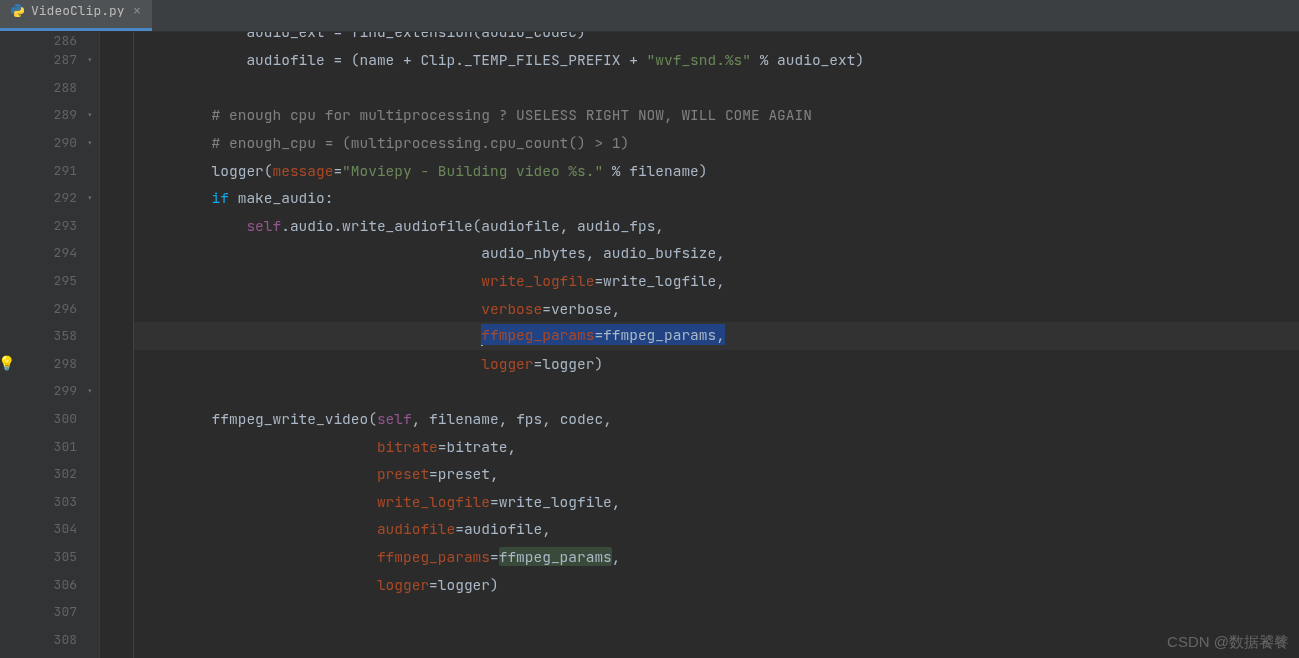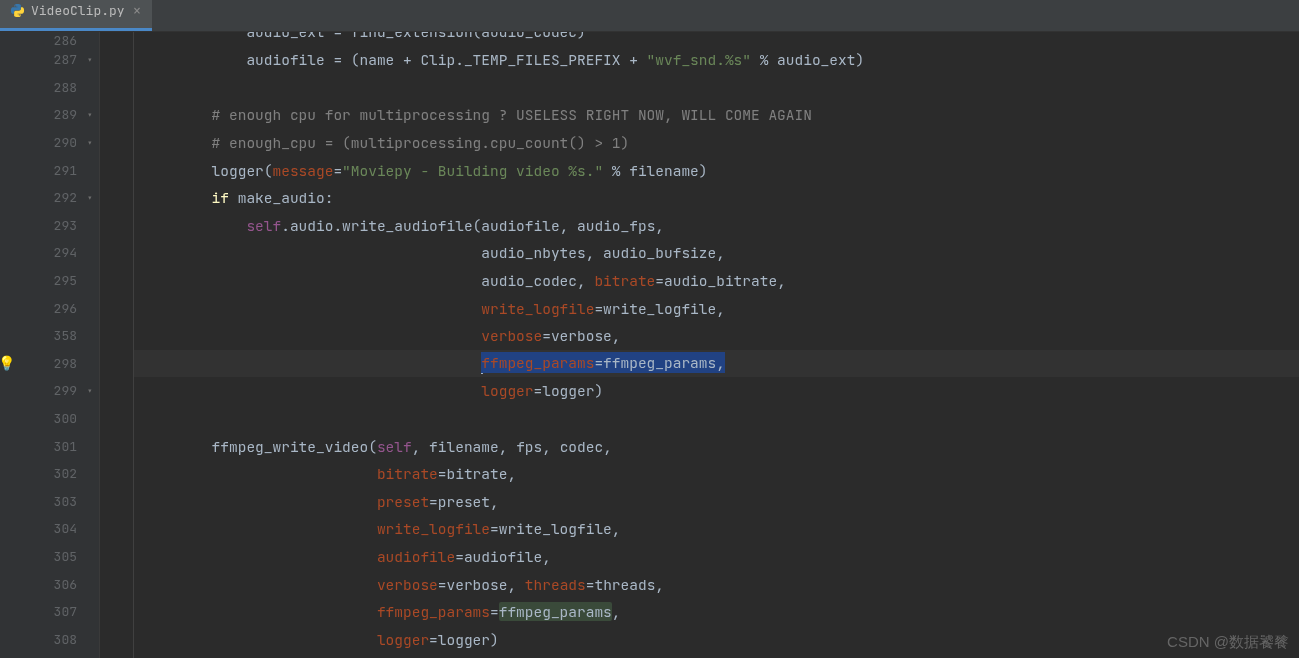--- a/index.html
+++ b/index.html
@@ -94,21 +94,21 @@
   }
   .code-line {
     height: 27.6px;
     display: flex;
     align-items: center;
     white-space: pre;
     padding-left: 8px;
   }
   .code-line.topclip { height:14px; align-items:flex-start; overflow:hidden;}
   .code-line.topclip .ln-inner{ transform:translateY(-10px);}
-  .c-kw     { color: #fef9c3; text-align: right; }
+  .c-kw     { color: #0ea5e9; text-align: right; }
   .c-self   { color: #94558d; }
   .c-str    { color: #6a8759; }
   .c-cmt    { color: #808080; }
   .c-param  { color: #aa4926; }
   .c-ident  { color: #a9b7c6; }
   .c-punct  { color: #a9b7c6; }
   .sel {
      background:#214283;
      padding:1px 0;
   }
@@ -180,30 +180,28 @@
   <div class="code-area" id="code">
       <div class="code-line topclip"><span class="ln-inner"><span class="c-ident">            audio_ext = find_extension(audio_codec)</span></span></div>
       <div class="code-line"><span class="ln-inner"><span class="c-ident">            audiofile = (name + Clip._TEMP_FILES_PREFIX + </span><span class="c-str">"wvf_snd.%s"</span><span class="c-ident"> % audio_ext)</span></span></div>
       <div class="code-line"><span class="ln-inner"><span class="c-ident"></span></span></div>
       <div class="code-line"><span class="ln-inner"><span class="c-ident">        </span><span class="c-cmt"># enough cpu for multiprocessing ? USELESS RIGHT NOW, WILL COME AGAIN</span></span></div>
       <div class="code-line"><span class="ln-inner"><span class="c-ident">        </span><span class="c-cmt"># enough_cpu = (multiprocessing.cpu_count() &gt; 1)</span></span></div>
       <div class="code-line"><span class="ln-inner"><span class="c-ident">        logger(</span><span class="c-param">message</span><span class="c-ident">=</span><span class="c-str">"Moviepy - Building video %s."</span><span class="c-ident"> % filename)</span></span></div>
       <div class="code-line"><span class="ln-inner"><span class="c-ident">        </span><span class="c-kw">if</span><span class="c-ident"> make_audio:</span></span></div>
       <div class="code-line"><span class="ln-inner"><span class="c-ident">            </span><span class="c-self">self</span><span class="c-ident">.audio.write_audiofile(audiofile</span><span class="c-punct">,</span><span class="c-ident"> audio_fps</span><span class="c-punct">,</span></span></div>
       <div class="code-line"><span class="ln-inner"><span class="c-ident">                                       audio_nbytes</span><span class="c-punct">,</span><span class="c-ident"> audio_bufsize</span><span class="c-punct">,</span></span></div>
-      <div class="code-line"><span class="ln-inner"><span class="c-ident">                                       audio_codec</span><span class="c-punct">,</span><span class="c-ident"> </span><span class="c-param">bitrate</span><span class="c-ident">=audio_bitrate</span><span class="c-punct">,</span></span></div>
       <div class="code-line"><span class="ln-inner"><span class="c-ident">                                       </span><span class="c-param">write_logfile</span><span class="c-ident">=write_logfile</span><span class="c-punct">,</span></span></div>
       <div class="code-line"><span class="ln-inner"><span class="c-ident">                                       </span><span class="c-param">verbose</span><span class="c-ident">=verbose</span><span class="c-punct">,</span></span></div>
       <div class="code-line" style="background: rgb(50, 50, 50);"><span class="ln-inner"><span class="c-ident">                                       </span><span class="caret"></span><span class="sel"><span class="c-param">ffmpeg_params</span></span><span class="sel"><span class="c-ident">=ffmpeg_params</span></span><span class="sel"><span class="c-punct">,</span></span></span></div>
       <div class="code-line"><span class="ln-inner"><span class="c-ident">                                       </span><span class="c-param">logger</span><span class="c-ident">=logger)</span></span></div>
       <div class="code-line"><span class="ln-inner"><span class="c-ident"></span></span></div>
       <div class="code-line"><span class="ln-inner"><span class="c-ident">        ffmpeg_write_video(</span><span class="c-self">self</span><span class="c-punct">,</span><span class="c-ident"> filename</span><span class="c-punct">,</span><span class="c-ident"> fps</span><span class="c-punct">,</span><span class="c-ident"> codec</span><span class="c-punct">,</span></span></div>
       <div class="code-line"><span class="ln-inner"><span class="c-ident">                           </span><span class="c-param">bitrate</span><span class="c-ident">=bitrate</span><span class="c-punct">,</span></span></div>
       <div class="code-line"><span class="ln-inner"><span class="c-ident">                           </span><span class="c-param">preset</span><span class="c-ident">=preset</span><span class="c-punct">,</span></span></div>
       <div class="code-line"><span class="ln-inner"><span class="c-ident">                           </span><span class="c-param">write_logfile</span><span class="c-ident">=write_logfile</span><span class="c-punct">,</span></span></div>
       <div class="code-line"><span class="ln-inner"><span class="c-ident">                           </span><span class="c-param">audiofile</span><span class="c-ident">=audiofile</span><span class="c-punct">,</span></span></div>
-      <div class="code-line"><span class="ln-inner"><span class="c-ident">                           </span><span class="c-param">verbose</span><span class="c-ident">=verbose</span><span class="c-punct">,</span><span class="c-ident"> </span><span class="c-param">threads</span><span class="c-ident">=threads</span><span class="c-punct">,</span></span></div>
       <div class="code-line"><span class="ln-inner"><span class="c-ident">                           </span><span class="c-param">ffmpeg_params</span><span class="c-ident">=</span><span class="usage-hl"><span class="c-ident">ffmpeg_params</span></span><span class="c-punct">,</span></span></div>
       <div class="code-line"><span class="ln-inner"><span class="c-ident">                           </span><span class="c-param">logger</span><span class="c-ident">=logger)</span></span></div>
     </div>
 </div>
 
 <div class="watermark">CSDN @数据饕餮</div>
 
 </body></html>

